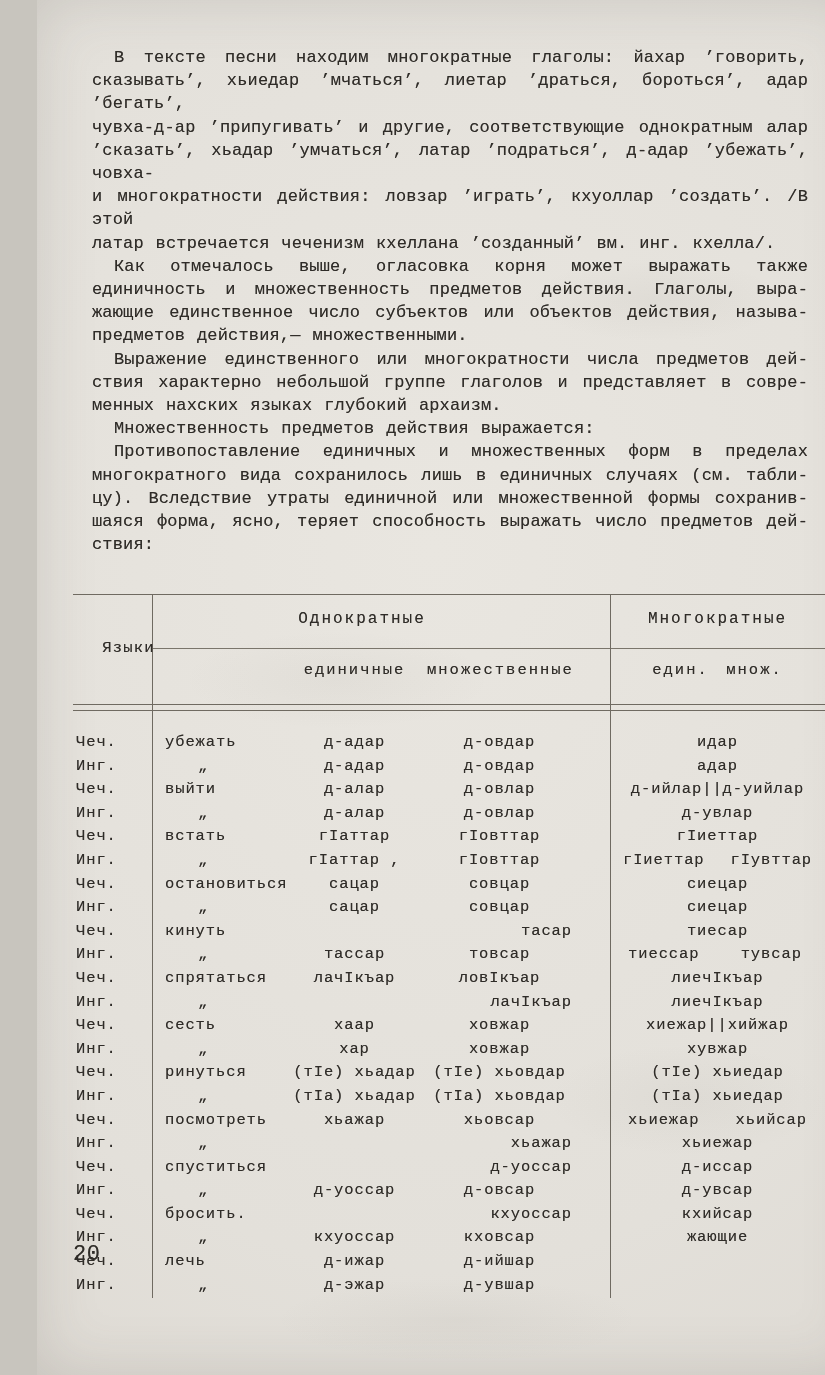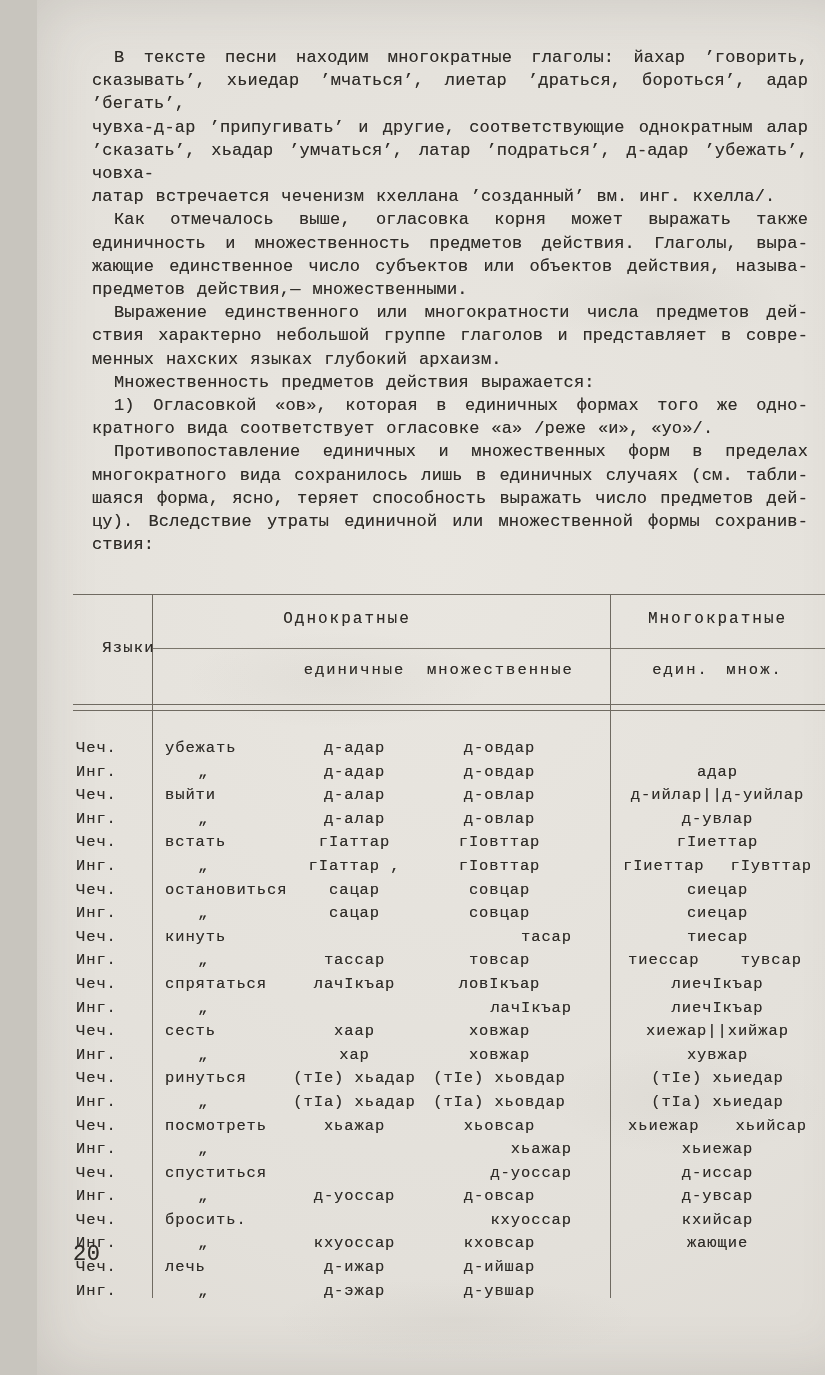--- a/index.html
+++ b/index.html
@@ -43,29 +43,29 @@
   .top-rule{left:0;right:0;top:0;}
   .mid-rule{left:79px;right:0;top:54px;background:#7a756b;}
   .dbl-a{left:0;right:0;top:110px;}
   .dbl-b{left:0;right:0;top:116px;}
   .vline{position:absolute;width:1px;top:0;height:704px;background:#6f6a61;}
   .v1{left:79px;}
   .v2{left:537px;}
 
   .hdr-lang{position:absolute;left:16px;width:79px;top:45px;text-align:center;letter-spacing:1.2px;}
   .hdr-group{position:absolute;top:16px;text-align:center;letter-spacing:2px;font-size:16px;}
-  .g1{left:64px;width:420px;}
+  .g1{left:79px;width:420px;}
   .g2{left:537px;width:215px;}
   .hdr-sub{position:absolute;top:67px;text-align:center;letter-spacing:2px;}
   .s1{left:209px;width:145px;}
   .s2{left:354px;width:145px;}
   .s3{left:560px;width:95px;}
   .s4{left:634px;width:95px;}
 
-  .tbody{position:absolute;left:0;top:116px;width:752px;padding-top:27px;}
+  .tbody{position:absolute;left:0;top:116px;width:752px;padding-top:21px;}
   .trow{display:flex;height:23.6px;line-height:23.6px;}
   .cell-lang{width:79px;padding-left:3px;box-sizing:border-box;}
   .cell-verb{width:130px;padding-left:13px;box-sizing:border-box;}
   .cell-verb.ditto{padding-left:46px;}
   .cell-sing{width:145px;text-align:center;}
   .cell-plur{width:145px;text-align:center;}
   .cell-merged{width:290px;text-align:right;}
   .cell-multi{width:215px;margin-left:38px;text-align:center;}
   .cell-multi.pair{display:flex;}
   .cell-multi.pair span{flex:1;text-align:center;}
@@ -77,45 +77,42 @@
 <body>
 
 <div class="page">
 
   <div class="textblock">
       <div class="para">
         <div class="pline first">В тексте песни находим многократные глаголы: йахар ’говорить,</div>
         <div class="pline">сказывать’, хьиедар ’мчаться’, лиетар ’драться, бороться’, адар ’бегать’,</div>
         <div class="pline">чувха-д-ар ’припугивать’ и другие, соответствующие однократным алар</div>
         <div class="pline">’сказать’, хьадар ’умчаться’, латар ’подраться’, д-адар ’убежать’, човха-</div>
+        <div class="pline">и многократности действия: ловзар ’играть’, кхуоллар ’создать’. /В этой</div>
         <div class="pline last">латар встречается чеченизм кхеллана ’созданный’ вм. инг. кхелла/.</div>
       </div>
       <div class="para">
         <div class="pline first">Как отмечалось выше, огласовка корня может выражать также</div>
         <div class="pline">единичность и множественность предметов действия. Глаголы, выра-</div>
         <div class="pline">жающие единственное число субъектов или объектов действия, называ-</div>
         <div class="pline last">предметов действия,— множественными.</div>
       </div>
       <div class="para">
         <div class="pline first">Выражение единственного или многократности числа предметов дей-</div>
         <div class="pline">ствия характерно небольшой группе глаголов и представляет в совре-</div>
         <div class="pline last">менных нахских языках глубокий архаизм.</div>
       </div>
       <div class="para">
         <div class="pline first last">Множественность предметов действия выражается:</div>
       </div>
       <div class="para">
-        <div class="pline first">1) Огласовкой «ов», которая в единичных формах того же одно-</div>
-        <div class="pline last">кратного вида соответствует огласовке «а» /реже «и», «уо»/.</div>
-      </div>
-      <div class="para">
         <div class="pline first">Противопоставление единичных и множественных форм в пределах</div>
         <div class="pline">многократного вида сохранилось лишь в единичных случаях (см. табли-</div>
+        <div class="pline">цу). Вследствие утраты единичной или множественной формы сохранив-</div>
         <div class="pline">шаяся форма, ясно, теряет способность выражать число предметов дей-</div>
-        <div class="pline">цу). Вследствие утраты единичной или множественной формы сохранив-</div>
         <div class="pline last">ствия:</div>
       </div>
     </div>
 
   <div class="gtable">
     <div class="rule top-rule"></div>
     <div class="rule mid-rule"></div>
     <div class="rule dbl-a"></div>
     <div class="rule dbl-b"></div>
     <div class="vline v1"></div>
@@ -128,20 +125,21 @@
     <div class="hdr-sub s2">множественные</div>
     <div class="hdr-sub s3">един.</div>
     <div class="hdr-sub s4">множ.</div>
 
     <div class="tbody">
         <div class="trow">
           <div class="cell-lang">Чеч.</div>
           <div class="cell-verb">убежать</div>
           <div class="cell-sing">д-адар</div>
           <div class="cell-plur">д-овдар</div>
+          <div class="cell-multi">идар</div>
         </div>
         <div class="trow">
           <div class="cell-lang">Инг.</div>
           <div class="cell-verb ditto">„</div>
           <div class="cell-sing">д-адар</div>
           <div class="cell-plur">д-овдар</div>
           <div class="cell-multi">адар</div>
         </div>
         <div class="trow">
           <div class="cell-lang">Чеч.</div>

